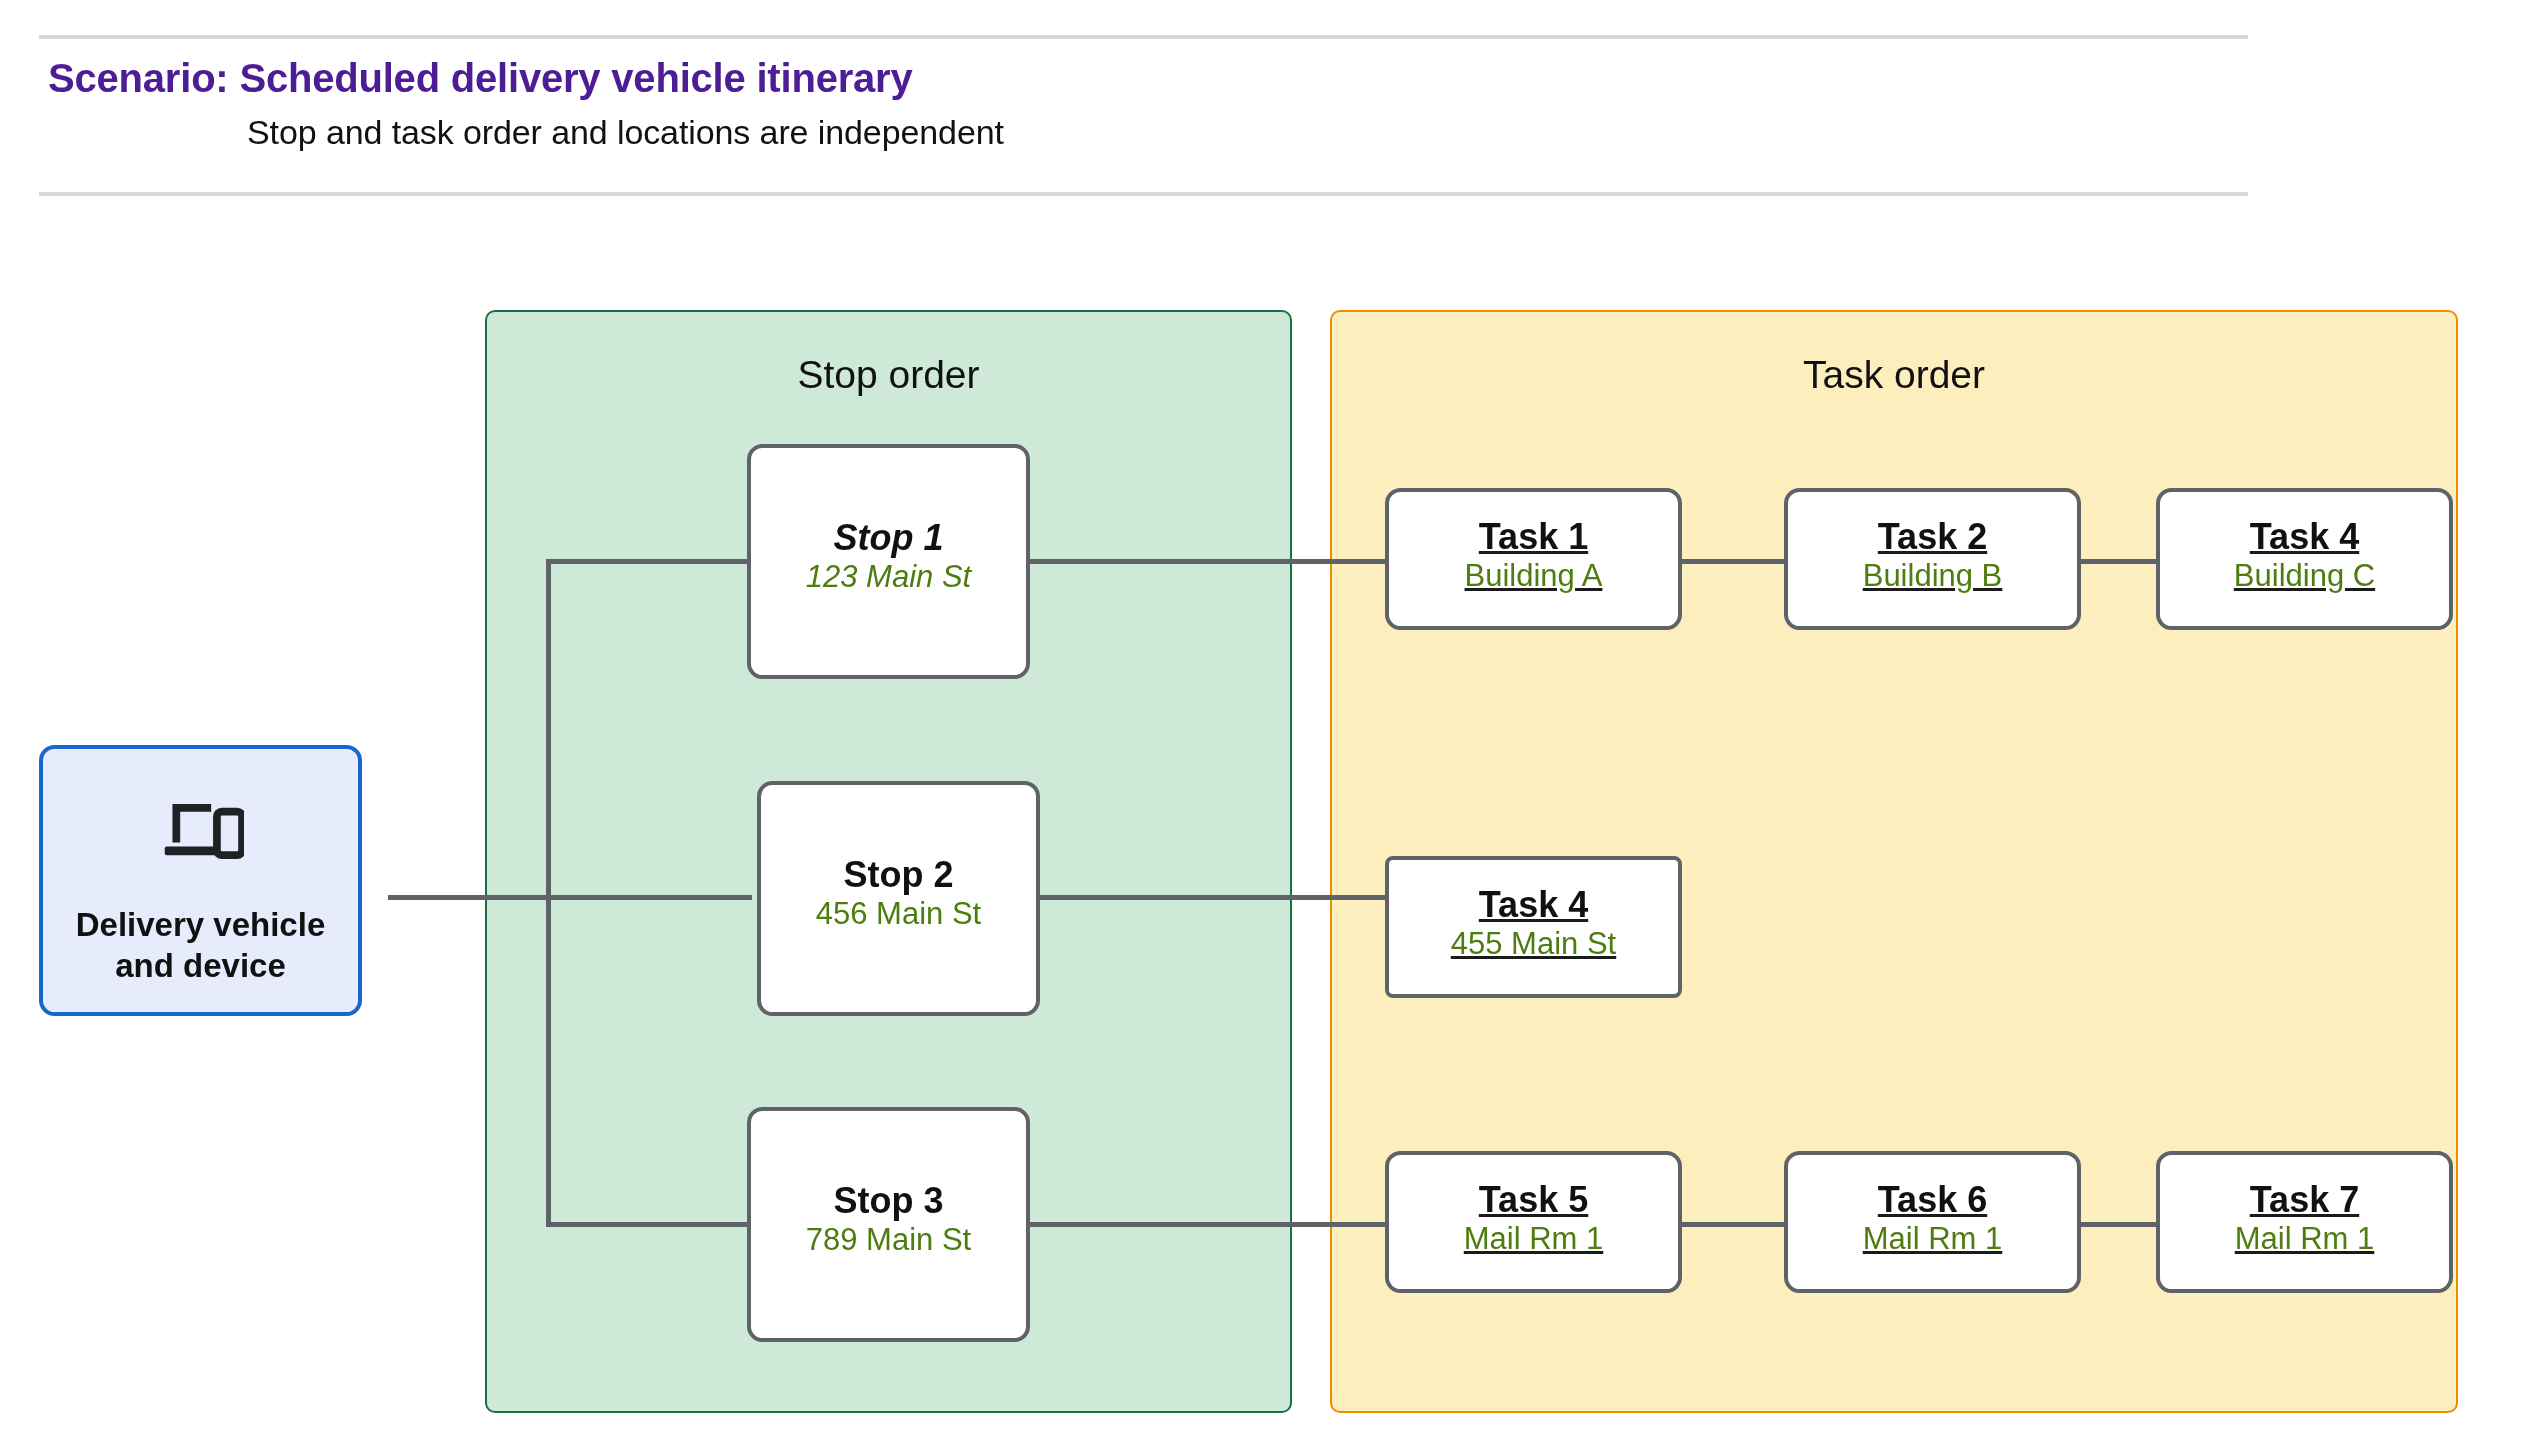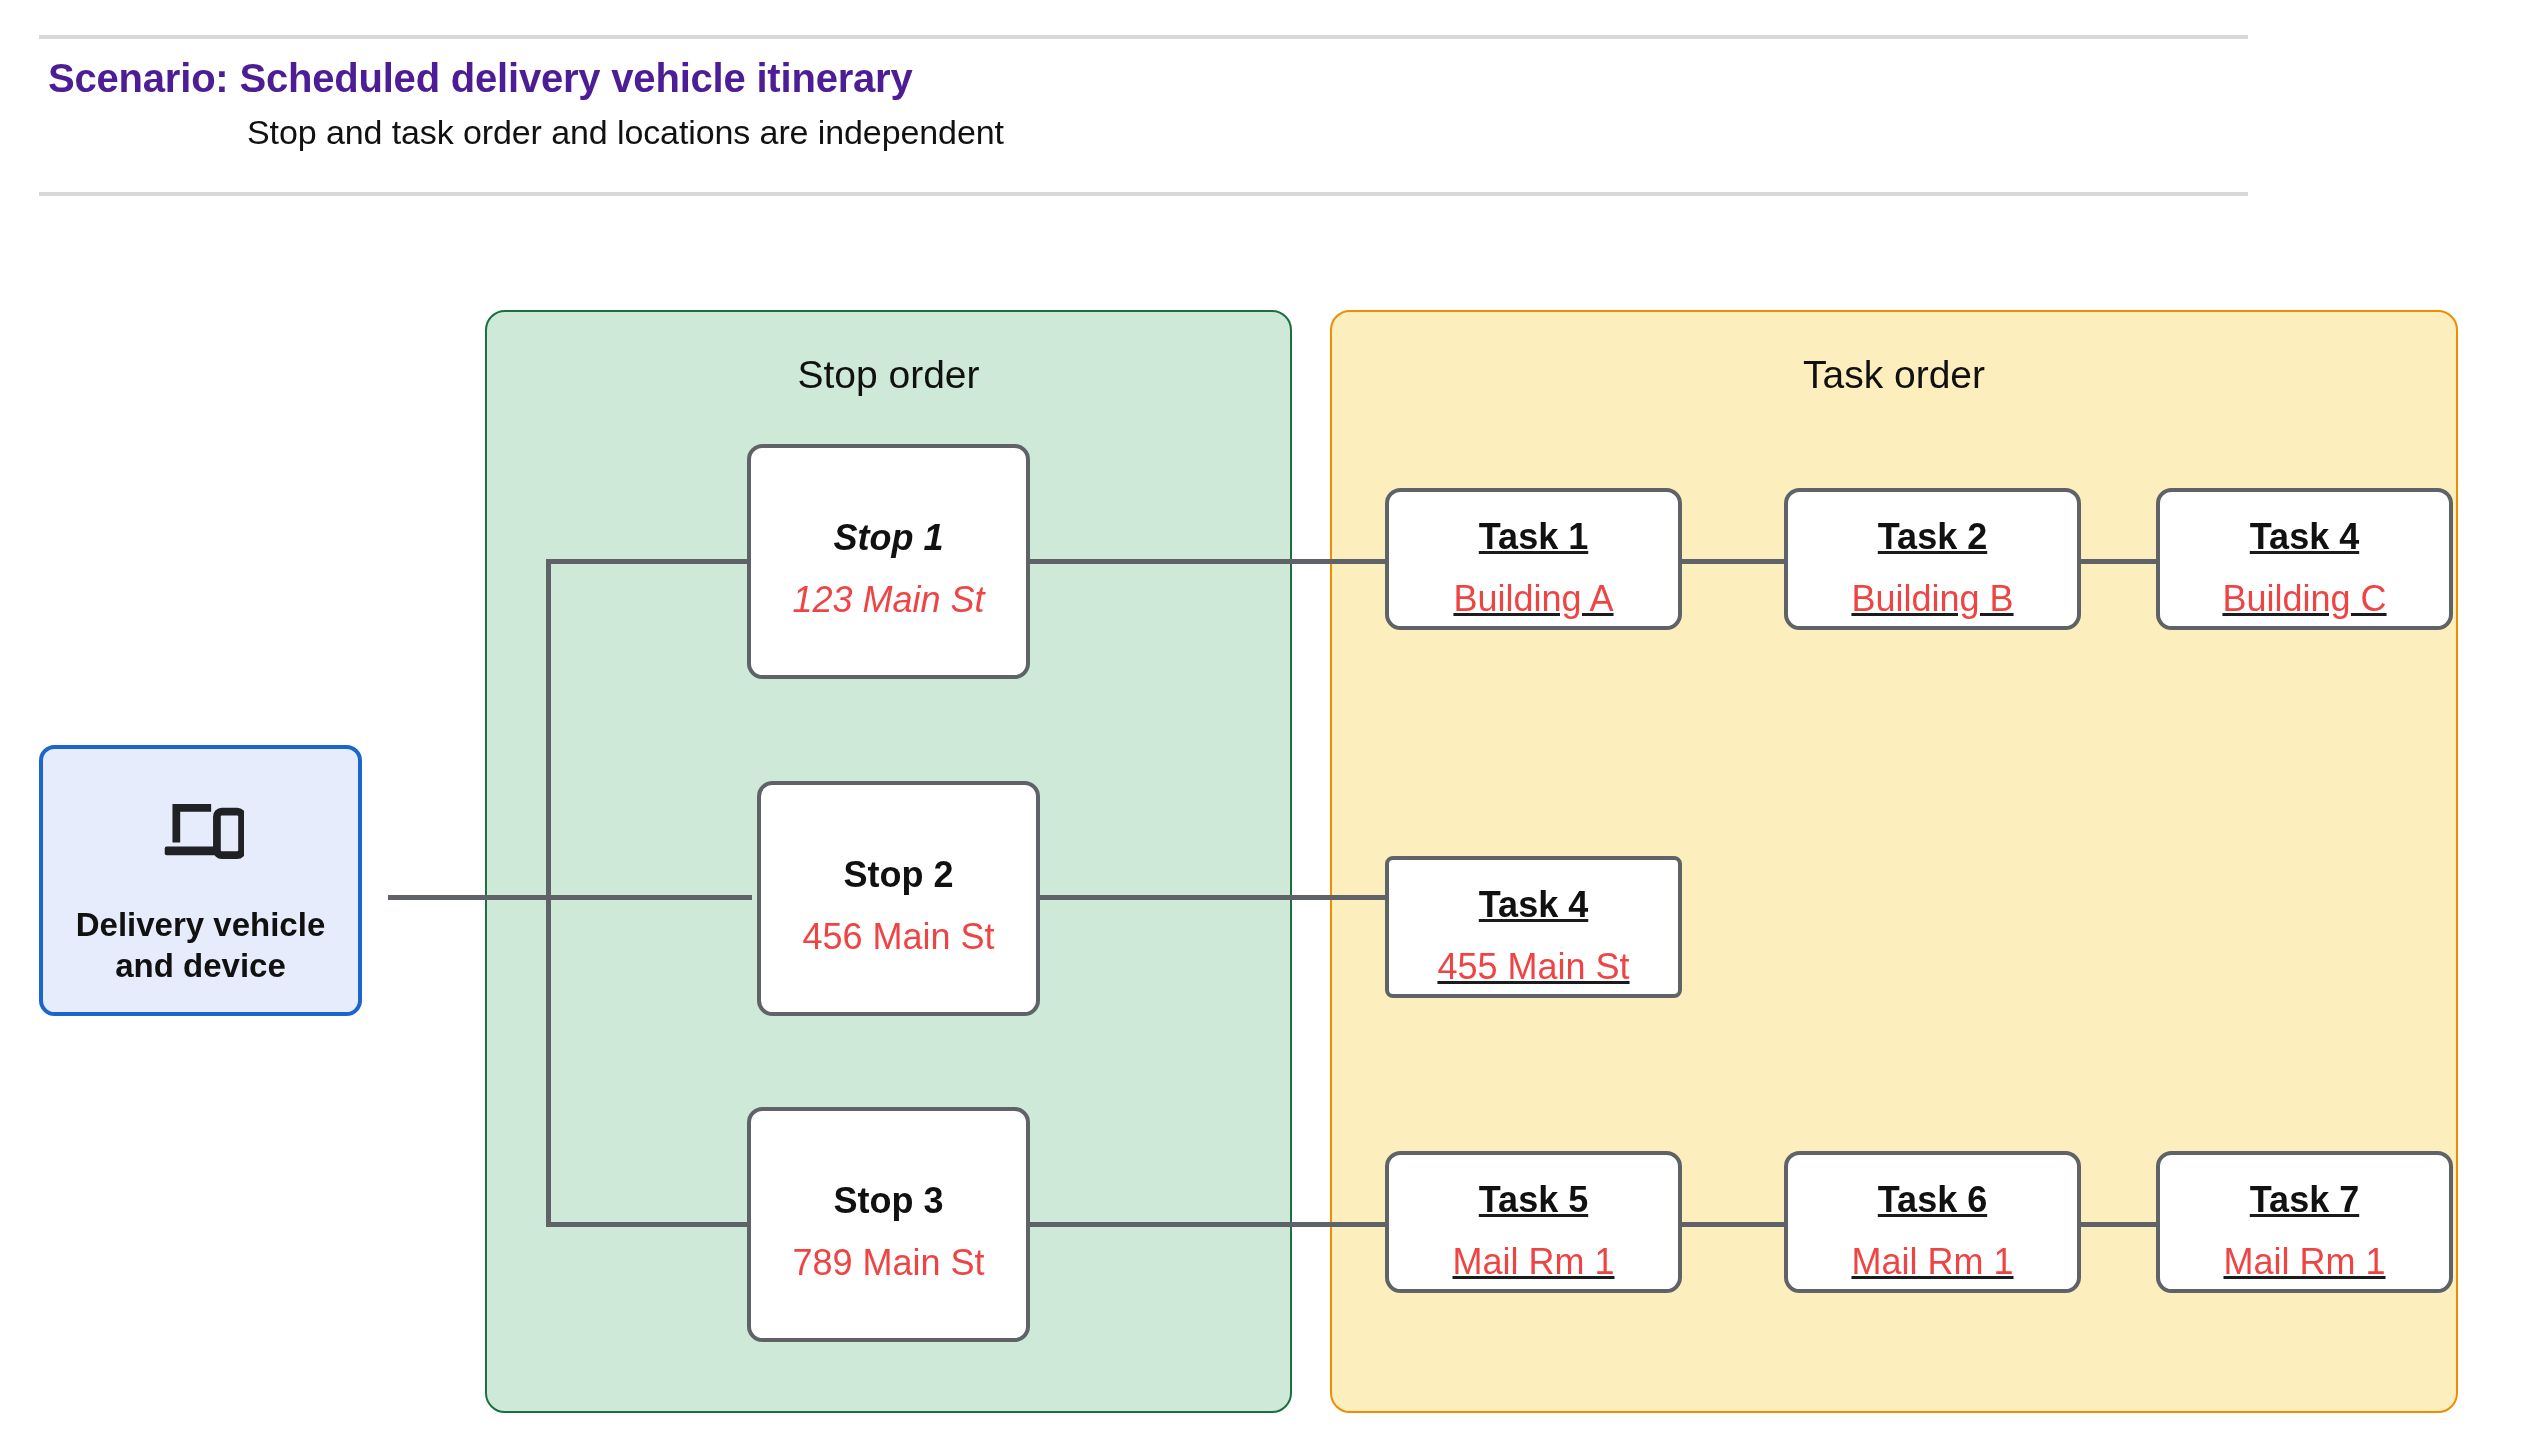--- a/index.html
+++ b/index.html
@@ -24,21 +24,21 @@
     font-size:40px;font-weight:700;letter-spacing:-0.2px;
     white-space:nowrap;color:#4c1d95;
   }
   .subtitle{
     position:absolute;left:247px;top:113px;
     font-size:34px;font-weight:400;letter-spacing:-0.1px;
     white-space:nowrap;color:#111111;
   }
 
   
-  .panel{position:absolute;border-radius:20px;box-sizing:border-box;padding-left:12px;}
+  .panel{position:absolute;border-radius:10px;box-sizing:border-box;padding-left:12px;}
   .panel .panel-title{
     position:absolute;left:0;right:0;top:41px;
     text-align:center;font-size:39px;font-weight:400;color:#111111;
   }
   #panel-stop{
     left:485px;top:310px;width:807px;height:1103px;
     background:#cee9d7;border:2.9px solid #1b7040;
   }
   #panel-task{
     left:1330px;top:310px;width:1128px;height:1103px;
@@ -51,21 +51,21 @@
   .wire.v{width:4.8px;}
 
   
   .node{
     position:absolute;box-sizing:border-box;
     background:#ffffff;border:4.8px solid #5f6368;border-radius:15.5px;
     display:flex;flex-direction:column;align-items:center;justify-content:center;
     text-align:center;
   }
   .node .n-title{font-size:36px;font-weight:700;color:#111111;line-height:1.12;}
-  .node .n-sub{font-size:36px;font-weight:400;color:#ef4444;line-height:1.15;margin-top:21px;}
+  .node .n-sub{font-size:31px;font-weight:400;color:#4d7c0f;line-height:1.15;margin-top:1px;}
 
   
   .stop-node{width:283px;height:235px;}
   .stop-node .inner{position:absolute;left:0;right:0;top:70px;}
 
   
   .task-node{width:297px;height:142px;}
   .task-node .inner{position:absolute;left:0;right:0;top:25px;text-decoration:underline;}
 
   

